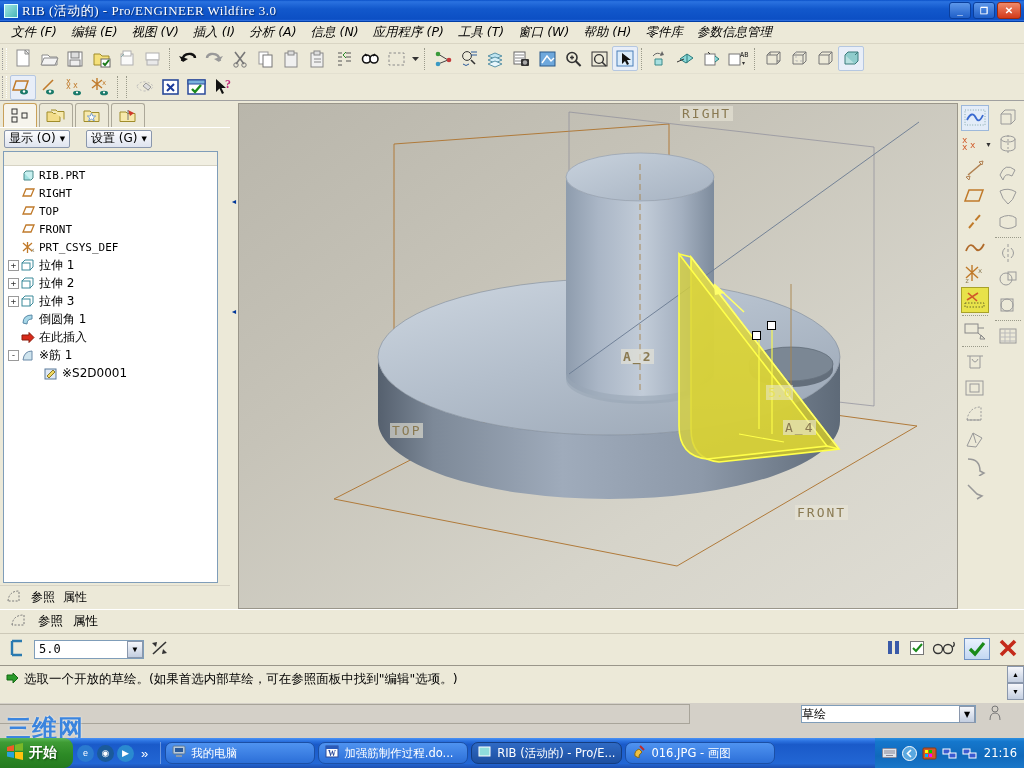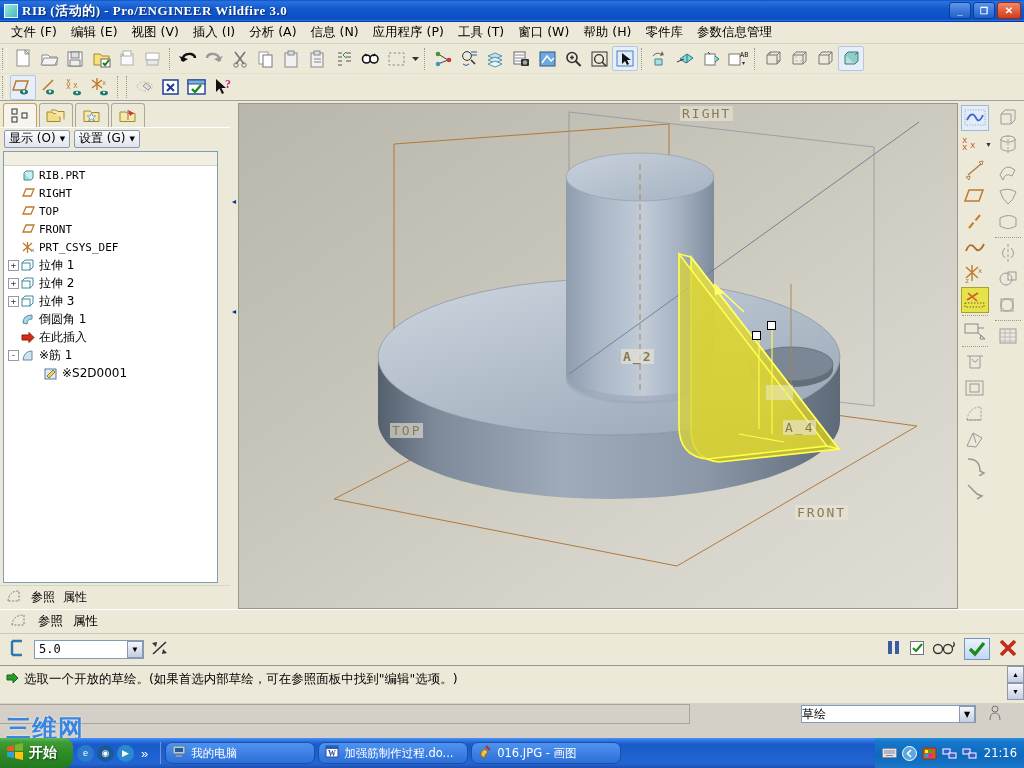--- a/index.html
+++ b/index.html
@@ -17,41 +17,42 @@
     background:linear-gradient(to bottom,#0a50c8 0%,#2a72e0 8%,#1258cc 42%,#0c4fc4 92%,#3a7ae8 100%);
     display:flex; align-items:center; position:relative;
     border-bottom:1px solid #003ca5;
   }
   #titlebar .ticon{
     width:14px;height:14px;margin:0 4px 0 4px;
     background:linear-gradient(135deg,#9fe5e5,#49b7b7);
     border:1px solid #dff; flex:none;
   }
   #titlebar .ttext{
-    color:#fff; font-family:"Liberation Serif",serif; font-weight:bold;
+    color:#fff; font-family:"Liberation Serif",serif; font-weight:normal;
     font-size:13px; letter-spacing:.5px; text-shadow:1px 1px 1px rgba(0,0,0,.45);
     white-space:nowrap;
   }
   #winbtns{ position:absolute; right:3px; top:2px; display:flex; gap:2px; }
   #winbtns div{
     width:22px;height:17px;border-radius:3px;border:1px solid #0b3f9c;
     display:flex;align-items:center;justify-content:center;
     color:#fff;font-size:10px;font-weight:bold;
     background:linear-gradient(to bottom,#5d97ea,#1f5fc8);
   }
   #winbtns div.close{ background:linear-gradient(to bottom,#f08a6a,#d33a1a); border-color:#9b2a10; width:24px;}
 
   
   #menubar{
     height:22px; background:#ece9d8; display:flex; align-items:center;
     padding-left:4px; border-bottom:1px solid #d9d5c4;
   }
   #menubar .mi{
     padding:2px 7px; font-size:12.5px; color:#000; white-space:nowrap;
     font-family:"DejaVu Sans","Liberation Sans",sans-serif;
+    font-style:italic;
   }
 
   
   #tb1,#tb2{
     background:#ece9d8; display:flex; align-items:center; padding:1px 2px;
   }
   #tb1{ height:30px; border-bottom:1px solid #e3e0d0;}
   #tb2{ height:27px; border-bottom:1px solid #a0a0a0;}
   .tbtn{
     width:26px;height:25px; display:flex;align-items:center;justify-content:center;
@@ -66,21 +67,21 @@
 
   
   #leftpanel{ width:230px; flex:none; display:flex; flex-direction:column; background:#ece9d8;}
   #navbtnrow{ height:26px; display:flex; align-items:flex-end; padding-left:3px; gap:2px;}
   .navtab{
     width:34px;height:24px; display:flex;align-items:center;justify-content:center;
     background:#ece9d8;border:1px solid #aca899;border-bottom:none;border-radius:3px 3px 0 0;
   }
   .navtab.active{ background:#f6f4ec; border-color:#c8a05a; }
   #treehdr{
-    height:22px;display:flex;align-items:center;gap:4px;padding:0 4px;
+    height:22px;display:flex;align-items:center;gap:16px;padding:0 4px;
     background:#ece9d8;border-top:1px solid #fff;
   }
   .ddbtn{
     height:18px; padding:0 4px; display:flex;align-items:center;gap:4px;
     border:1px solid #8a97ac; background:linear-gradient(to bottom,#fcfcfd,#dfe4ef);
     border-radius:2px; font-size:12px; font-family:"DejaVu Sans","Liberation Sans",sans-serif;
   }
   .ddbtn .car{ font-size:7px; }
   #treebox{
     flex:1; margin:2px 12px 2px 3px; background:#fff;
@@ -1062,20 +1063,27 @@
     <span>我的电脑</span>
   </div>
   <div class="tbitem">
     <span>
       <svg width="14" height="13">
           <rect x="1" y="1" width="12" height="11" fill="#fff" stroke="#2a4a9a"></rect>
           <rect x="1" y="1" width="12" height="3" fill="#2a5ab8"></rect>
           <text x="3" y="11" font-size="8" fill="#2a4a9a" font-family="serif" font-weight="bold">W</text>
         </svg></span>
     <span style="overflow:hidden;text-overflow:ellipsis;">加强筋制作过程.do...</span>
+  </div>
+  <div class="tbitem active">
+    <span>
+      <svg width="14" height="13">
+          <rect x="1" y="2" width="11" height="9" fill="#8fdcdc" stroke="#fff"></rect>
+        </svg></span>
+    <span style="overflow:hidden;text-overflow:ellipsis;">RIB (活动的) - Pro/E...</span>
   </div>
   <div class="tbitem">
     <span>
       <svg width="14" height="13">
           <path d="M3 11 q-1 -5 4 -7 l3 3 q-4 3 -3 6 Z" fill="#f0c040" stroke="#8a6a10"></path>
           <path d="M8 1 l4 4" stroke="#c02a2a" stroke-width="2"></path>
         </svg></span>
     <span>016.JPG - 画图</span>
   </div>
 

